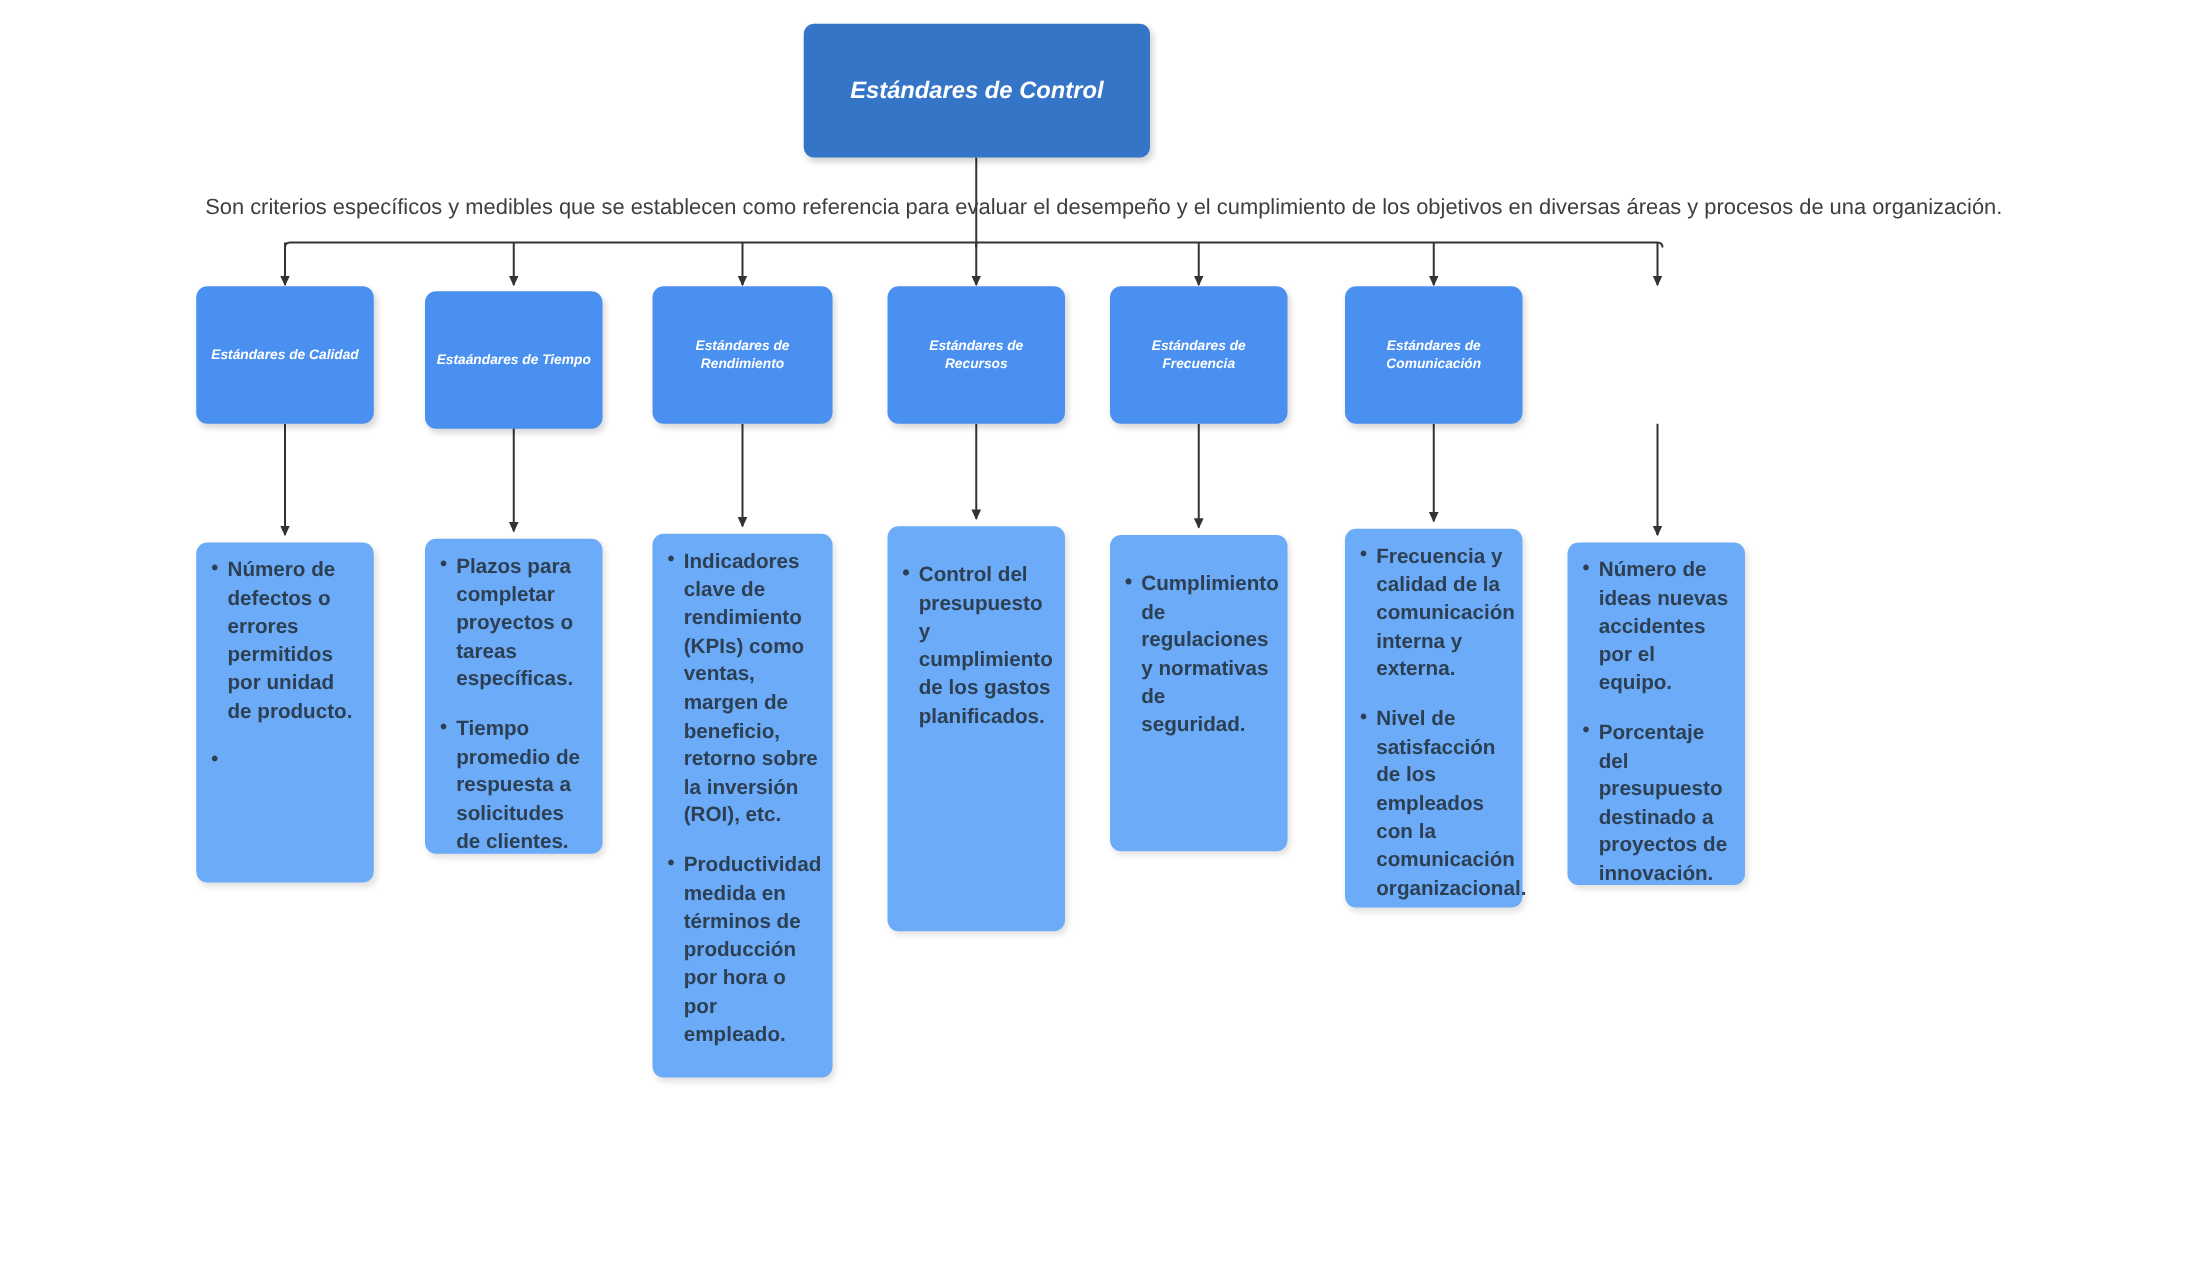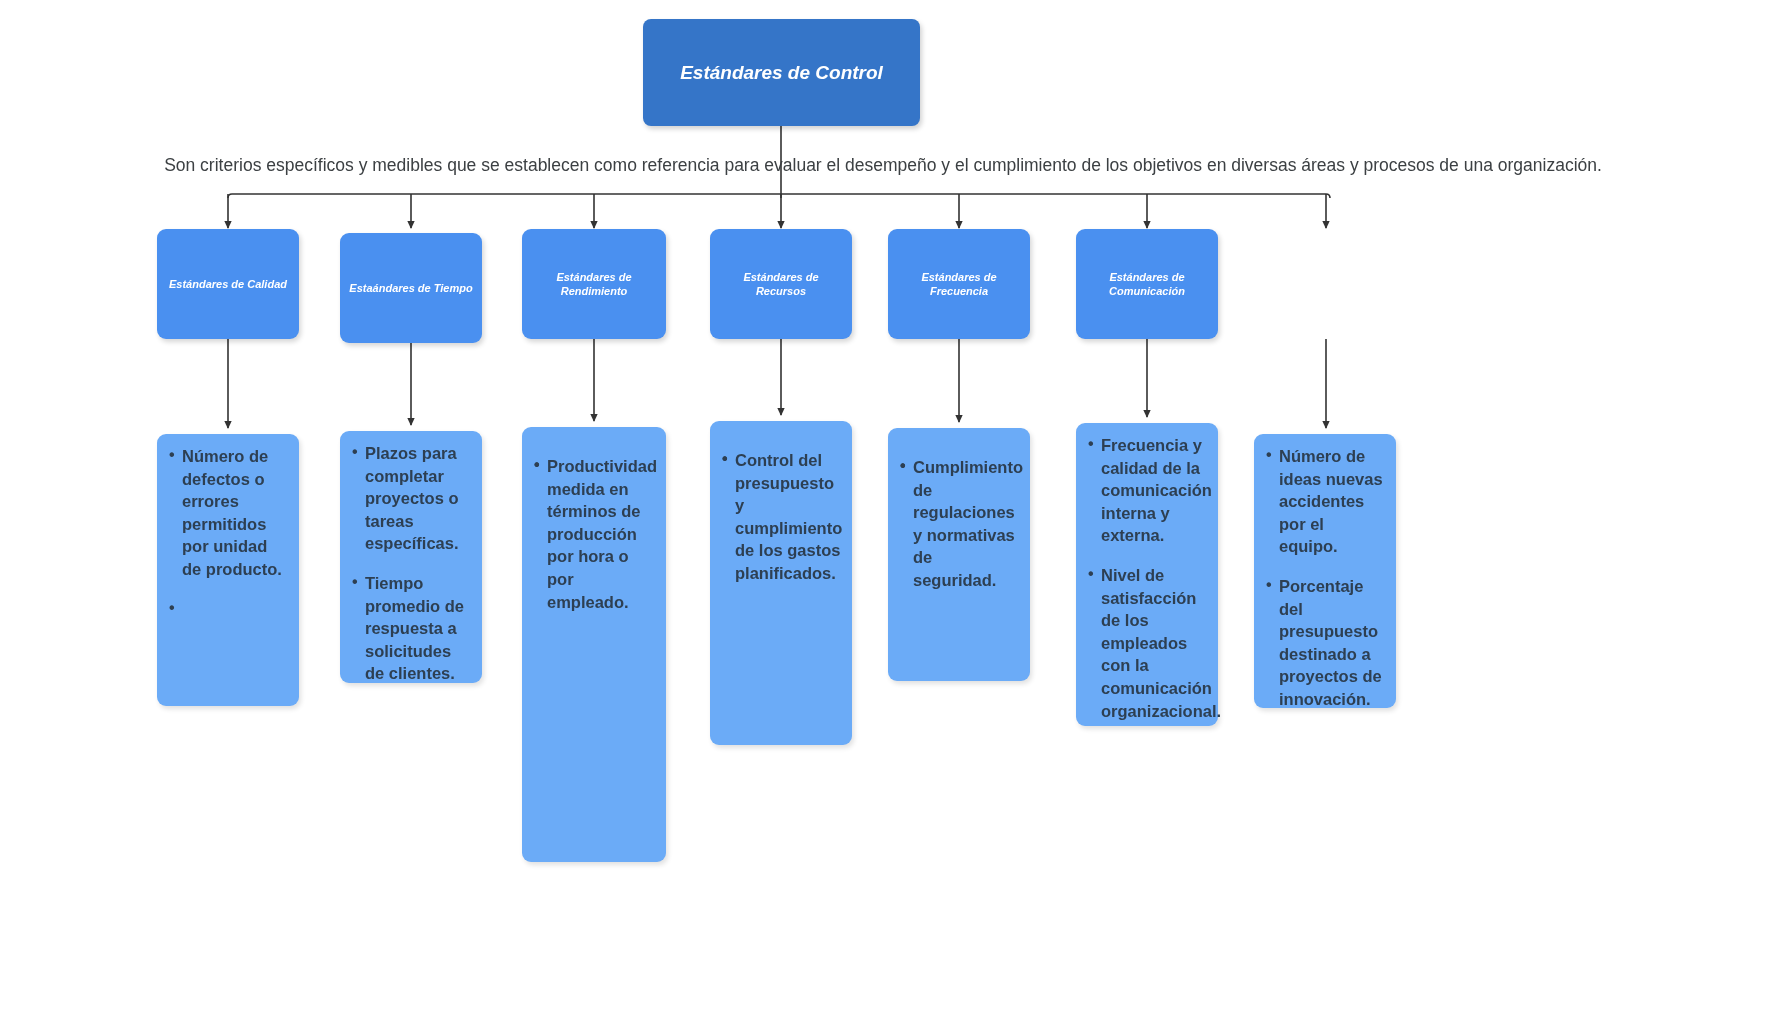--- a/index.html
+++ b/index.html
@@ -212,20 +212,21 @@
         <span class="bullet">•</span>
         <span class="txt">Tiempo promedio de respuesta a solicitudes de clientes.</span>
       </li>
     </ul>
   </div>
 
   <div class="leaf-node" style="left:522px; top:427px; width:144px; height:435px;">
     <ul>
       <li>
         <span class="bullet">•</span>
+        <span class="txt">Indicadores clave de rendimiento (KPIs) como ventas, margen de beneficio, retorno sobre la inversión (ROI), etc.</span>
       </li>
       <li>
         <span class="bullet">•</span>
         <span class="txt">Productividad medida en términos de producción por hora o por empleado.</span>
       </li>
     </ul>
   </div>
 
   <div class="leaf-node" style="left:710px; top:421px; width:142px; height:324px;">
     <ul>

